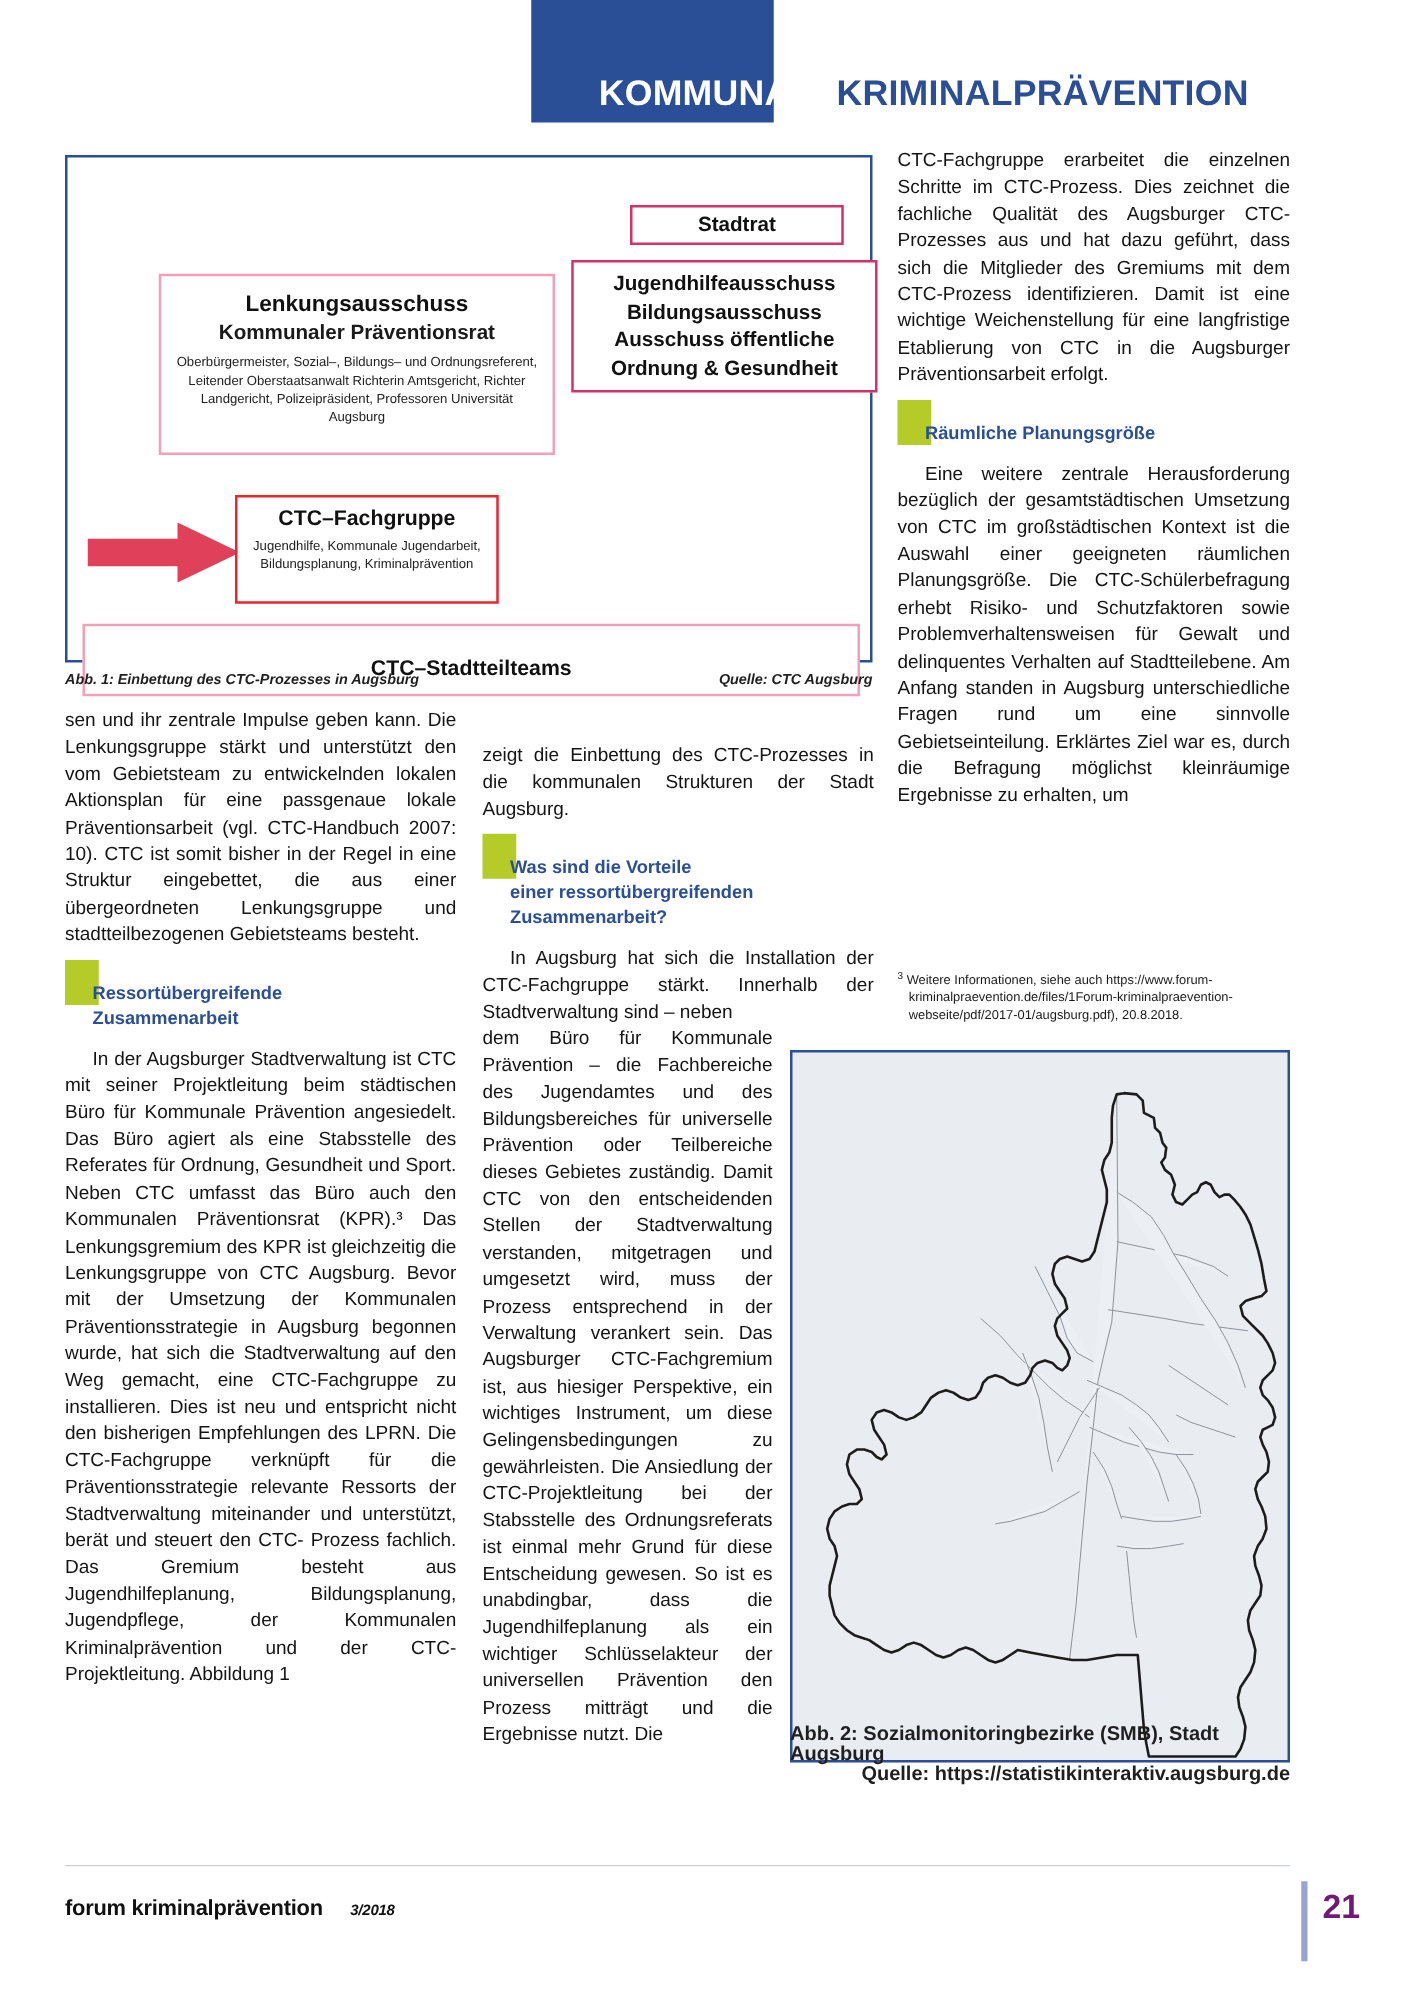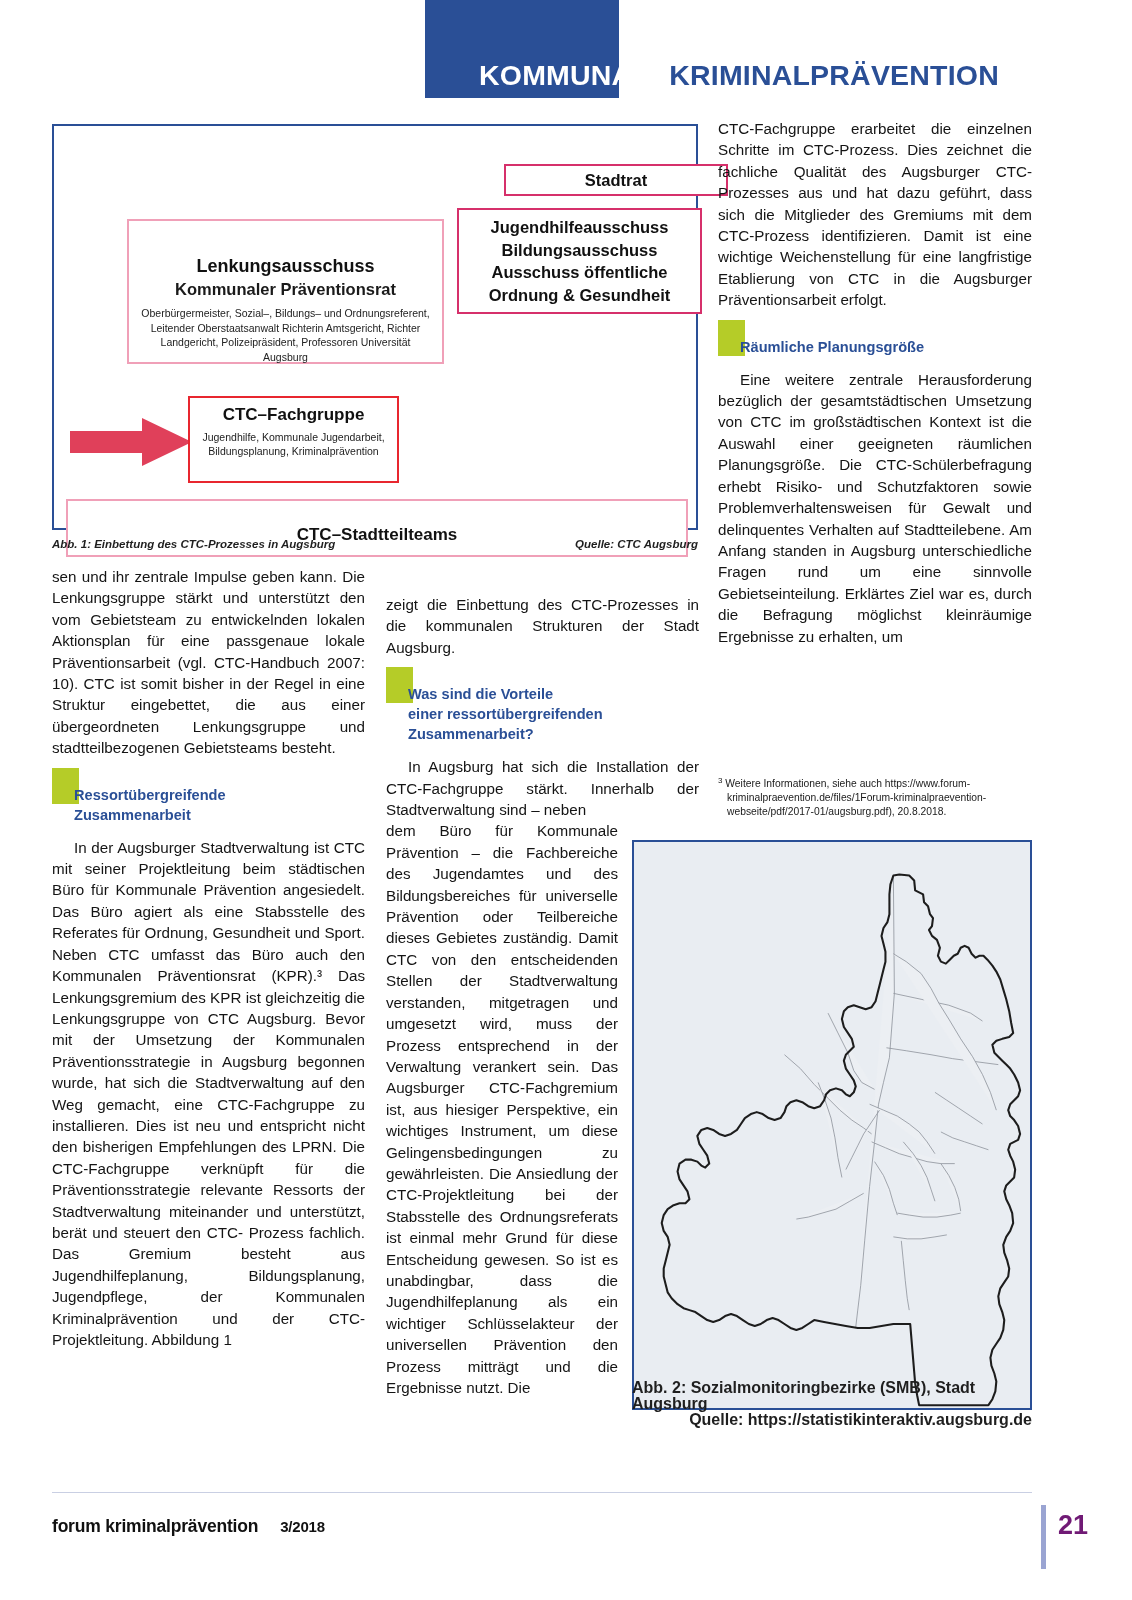--- a/index.html
+++ b/index.html
@@ -62,41 +62,41 @@
   }
   .dbox .dtitle {
     font-weight: bold;
     color: #111;
   }
   .dbox .dsub {
     color: #222;
   }
 
   .box-stadtrat {
-    left: 450px; top: 38px; width: 224px; height: 32px;
+    left: 450px; top: 38px; width: 171px; height: 32px;
     border: 2.5px solid #d6306b;
     display: flex; align-items: center; justify-content: center;
   }
   .box-stadtrat .dtitle { font-size: 16.5px; }
 
   .box-ausschuesse {
     left: 403px; top: 82px; width: 245px; height: 106px;
     border: 2.5px solid #d6306b;
     display: flex; flex-direction: column;
     align-items: center; justify-content: center;
     padding: 2px 4px;
   }
   .box-ausschuesse .dtitle { font-size: 16.5px; line-height: 22.5px; }
 
   .box-lenkung {
     left: 73px; top: 93px; width: 317px; height: 145px;
     border: 2.5px solid #f0a0b8;
     padding: 10px 8px 6px;
   }
-  .box-lenkung .dtitle  { font-size: 18px; line-height: 24px; margin-top: 23px; }
+  .box-lenkung .dtitle  { font-size: 18px; line-height: 24px; }
   .box-lenkung .dtitle2 { font-size: 16.5px; line-height: 22px; font-weight: bold; }
   .box-lenkung .dsub    { font-size: 10.5px; line-height: 14.6px; margin-top: 6px; }
 
   .box-fach {
     left: 134px; top: 270px; width: 211px; height: 87px;
     border: 2.5px solid #e8262f;
     padding: 6px 6px 4px;
   }
   .box-fach .dtitle { font-size: 17px; line-height: 22px; }
   .box-fach .dsub   { font-size: 10.5px; line-height: 14px; margin-top: 4px; }
@@ -200,21 +200,21 @@
     background: #c9cfe3;
   }
   .footer-left {
     position: absolute;
     left: 52px; top: 1516px;
     font-size: 17.5px; font-weight: bold;
     color: #111;
     letter-spacing: -0.2px;
     white-space: nowrap;
   }
-  .footer-left .issue { margin-left: 22px; font-size: 15px; }
+  .footer-left .issue { margin-left: 22px; font-size: 12px; font-style: italic; }
   .footer-bar {
     position: absolute;
     left: 1041px; top: 1505px;
     width: 5px; height: 64px;
     background: #9aa4d2;
   }
   .footer-page {
     position: absolute;
     left: 1058px; top: 1510px;
     font-size: 27px; font-weight: bold; color: #701a75;

